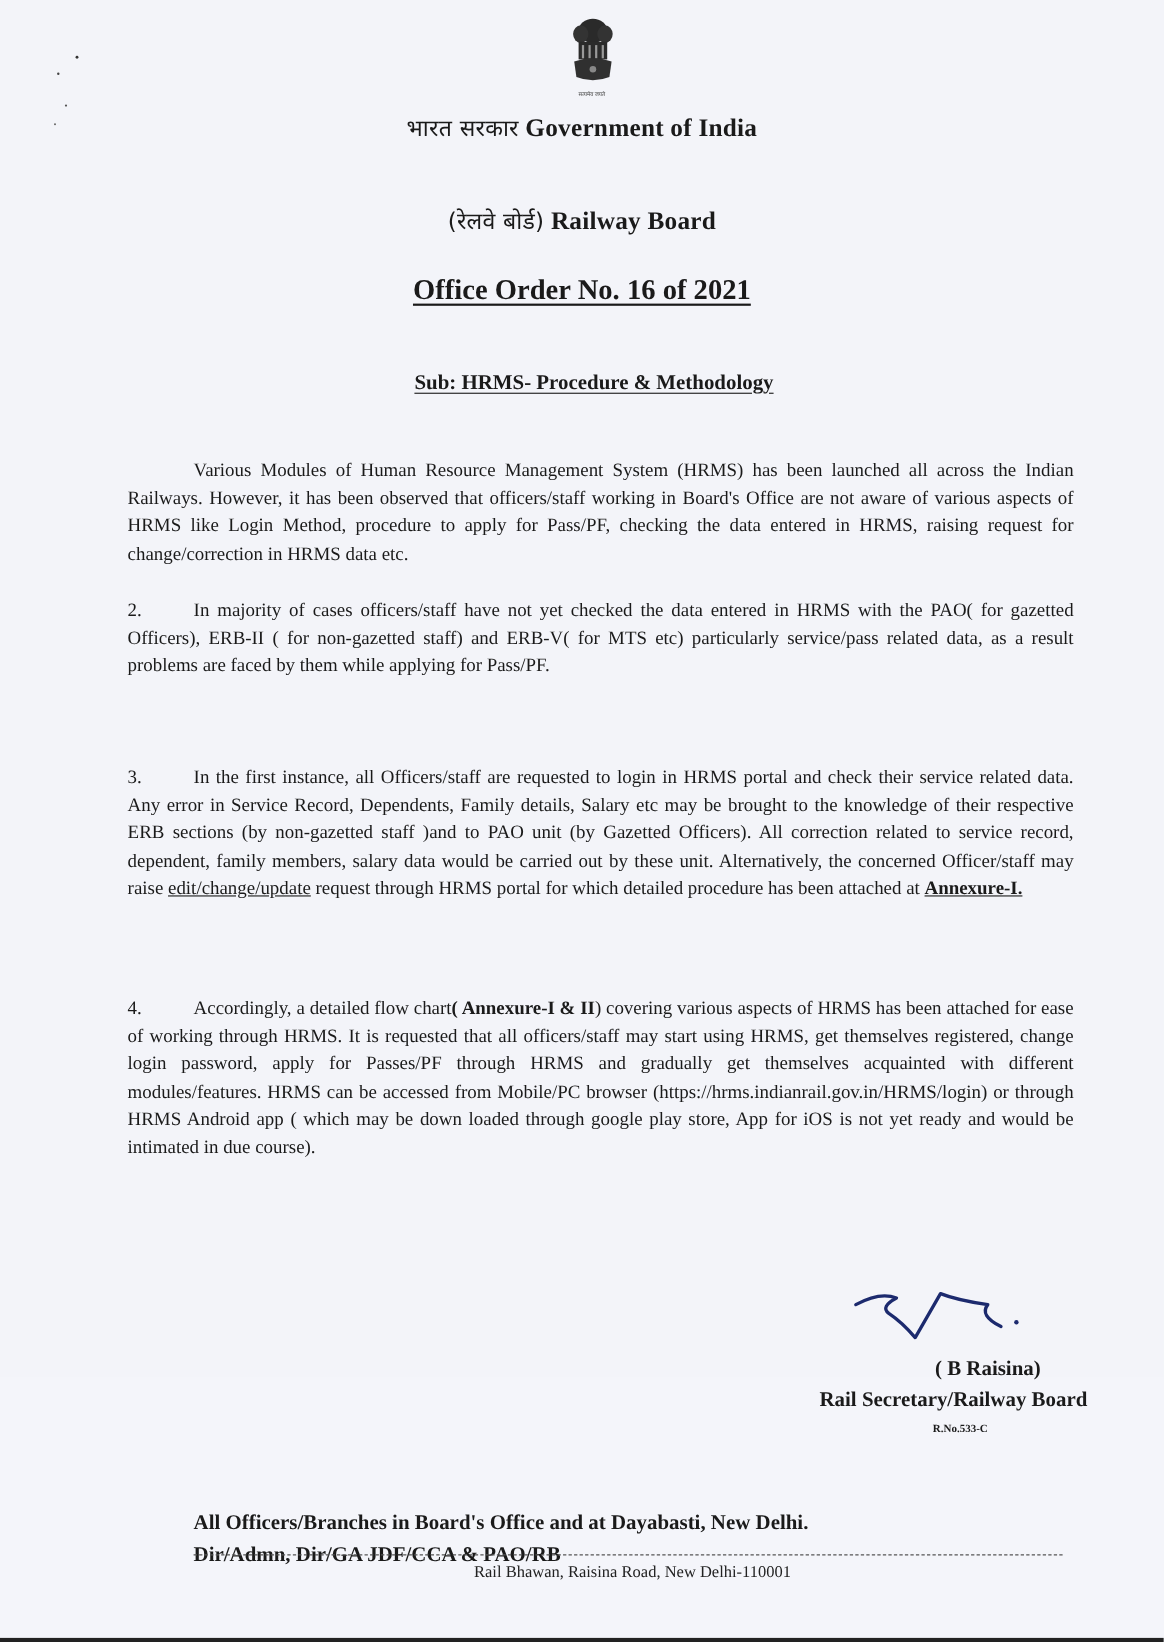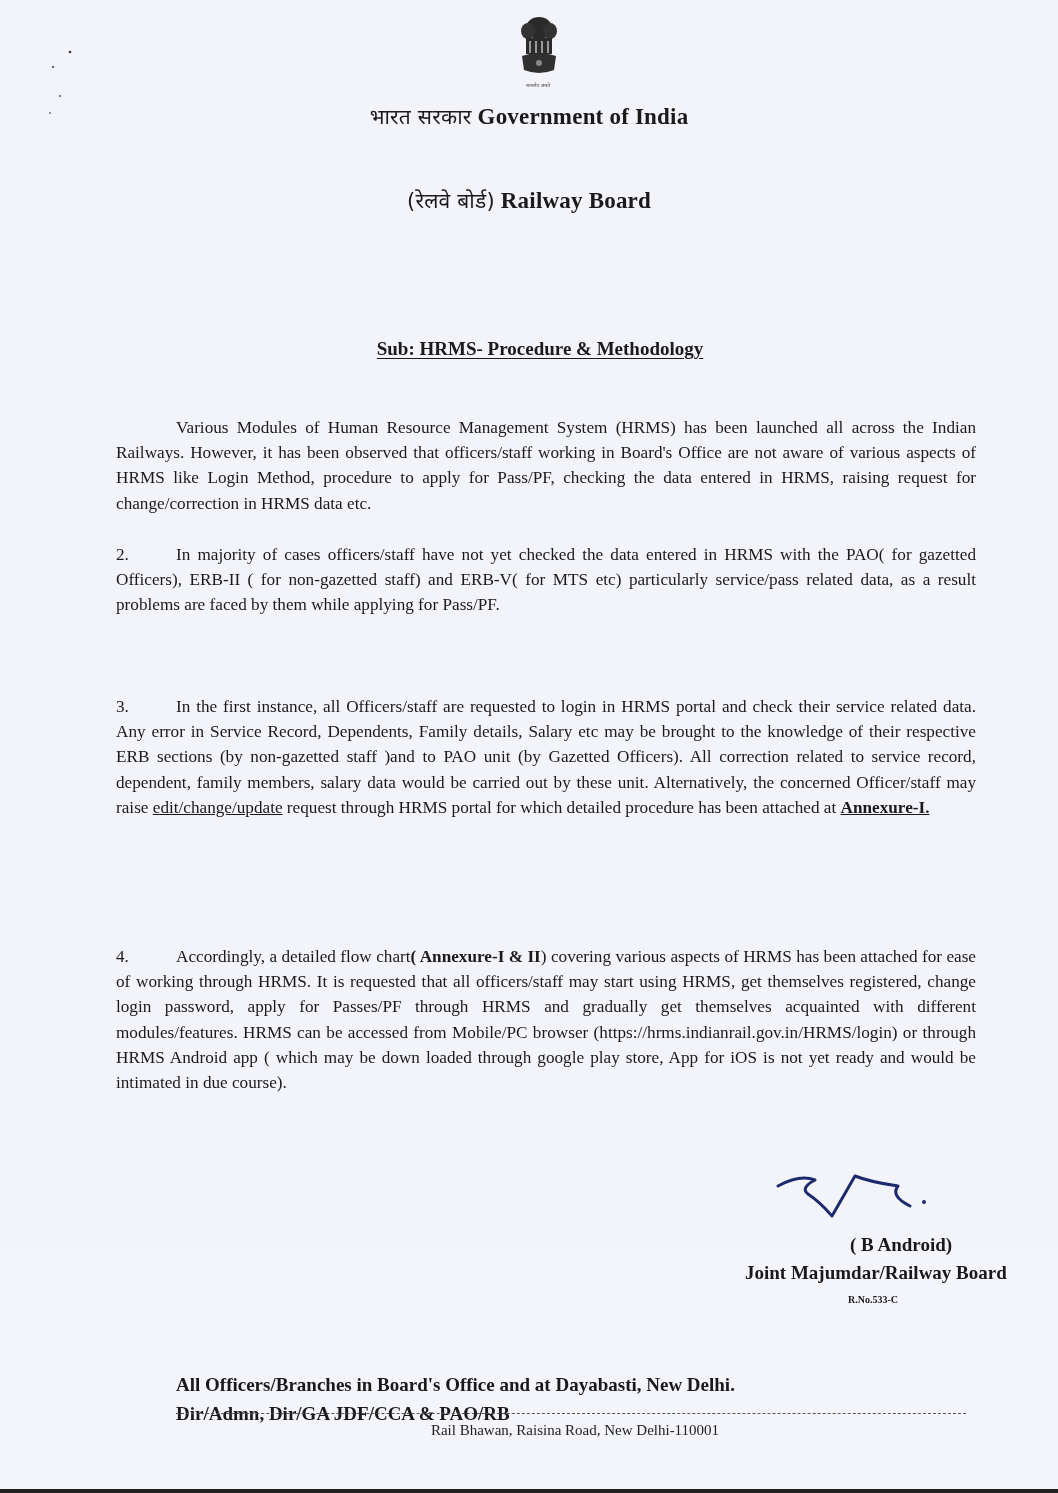--- a/index.html
+++ b/index.html
@@ -16,21 +16,21 @@
   .order-title { position:absolute; left:0; width:1058px; top:249px; text-align:center; font-weight:bold; font-size:26px; }
   .order-title span { text-decoration:underline; text-underline-offset:4px; }
   .subject { position:absolute; left:0; width:1080px; top:338px; text-align:center; font-weight:bold; font-size:19px; }
   .subject span { text-decoration:underline; text-underline-offset:3px; }
   .para { position:absolute; left:116px; width:860px; font-size:17.2px; line-height:25.2px; text-align:justify; }
   .para .num { display:inline-block; width:60px; }
   .para .indent { display:inline-block; width:60px; }
   .p1 { top:404px;margin-top:11px; }
   .p2 { top:542px; }
   .p3 { top:678px;margin-top:16px; }
-  .p4 { top:944px; }
+  .p4 { top:904px; }
   .p5 { top:1124px; }
   .u { text-decoration:underline; }
   .b { font-weight:bold; }
   .signature { position:absolute; left:760px; top:1168px; width:180px; height:60px; }
   .left-block { position:absolute; left:118px; top:1234px; font-weight:bold; font-size:19px; line-height:28px; }
   .sig-name { position:absolute; left:850px; top:1234px; font-weight:bold; font-size:19px; text-align:center; }
   .sig-title { position:absolute; left:745px; top:1262px; font-weight:bold; font-size:19px; white-space:nowrap; }
   .sig-room { position:absolute; left:848px; top:1294px; font-weight:bold; font-size:10px; }
   .dist { position:absolute; left:176px; top:1322px; font-weight:bold; font-size:19px; line-height:29px;margin-top:48px; }
   .footer-rule { position:absolute; left:176px; top:1413px; width:790px; border-top:1.5px dashed #555; }
@@ -66,20 +66,23 @@
 
   <div class="hdr hdr1">
     <span class="hi">भारत सरकार</span>
     <span>Government  of India</span>
   </div>
   <div class="hdr hdr3">
     <span class="hi">(रेलवे बोर्ड)</span>
     <span>Railway Board</span>
   </div>
 
+  <div class="order-title">
+    <span>Office Order No. 16 of 2021</span>
+  </div>
 
   <div class="subject">
     <span>Sub: HRMS- Procedure &amp; Methodology</span>
   </div>
 
   <div class="para p1">
     <span class="indent"></span><span>Various Modules of Human Resource Management System (HRMS) has been launched all across the Indian Railways. However, it has been observed that officers/staff working in Board's Office are not aware of various aspects of HRMS like Login Method, procedure to apply for Pass/PF, checking the data entered in HRMS, raising request for change/correction in HRMS data etc.</span>
   </div>
 
   <div class="para p2">
@@ -94,22 +97,22 @@
     <span class="num">4.</span><span>Accordingly, a detailed flow chart</span><span class="b">( Annexure-I &amp; II</span><span>) covering various aspects of HRMS has been attached for ease of working through HRMS. It is requested that all officers/staff may start using HRMS, get themselves registered, change login password, apply for Passes/PF through HRMS and gradually get themselves acquainted with different modules/features.  HRMS can be accessed from Mobile/PC browser (https://hrms.indianrail.gov.in/HRMS/login) or through HRMS Android app ( which may be down loaded through google play store, App for iOS is not yet ready and would be intimated in due course).</span>
   </div>
 
 
   <svg class="signature" viewBox="0 0 180 60">
     <path d="M18 18 Q40 6 55 12 Q40 20 48 26 Q60 34 72 48 L95 8 Q110 14 138 18 Q130 28 150 38" fill="none" stroke="#1c2a6e" stroke-width="3" stroke-linecap="round" stroke-linejoin="round"></path>
     <circle cx="164" cy="34" r="2" fill="#1c2a6e"></circle>
   </svg>
 
 
-  <div class="sig-name">( B Android)</div>
-  <div class="sig-title">Joint Majumdar/Railway Board</div>
+  <div class="sig-name">( B Raisina)</div>
+  <div class="sig-title">Rail Secretary/Railway Board</div>
   <div class="sig-room">R.No.533-C</div>
 
   <div class="dist">
     <div>All Officers/Branches in Board's Office and at Dayabasti, New Delhi.</div>
     <div>Dir/Admn,  Dir/GA JDF/CCA  &amp; PAO/RB</div>
   </div>
 
   <div class="footer-rule"></div>
   <div class="footer-addr">Rail Bhawan, Raisina Road, New Delhi-110001</div>
 

